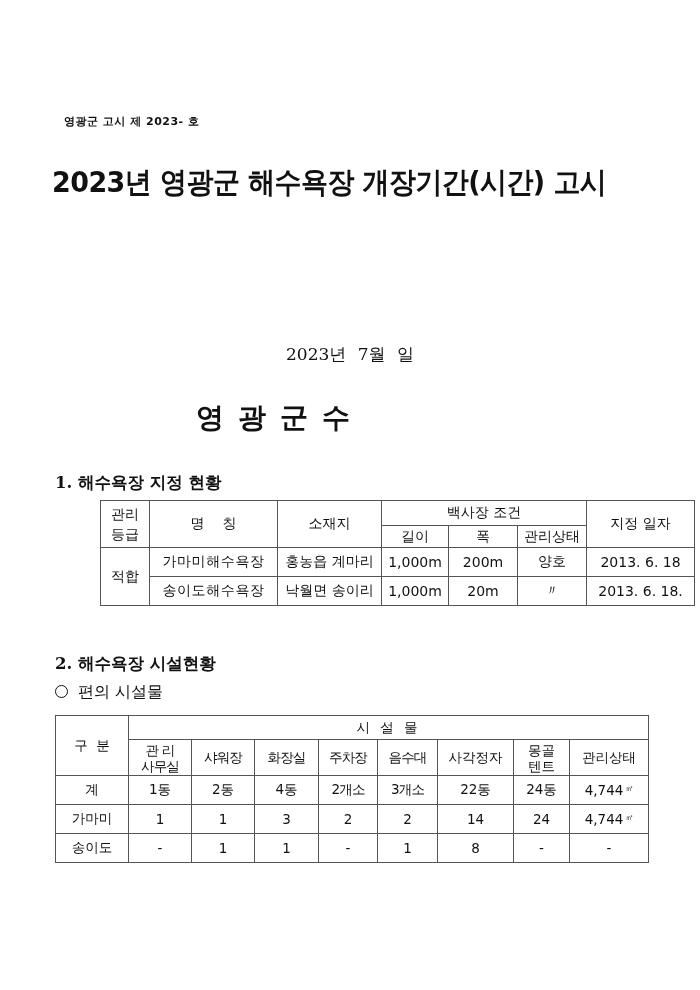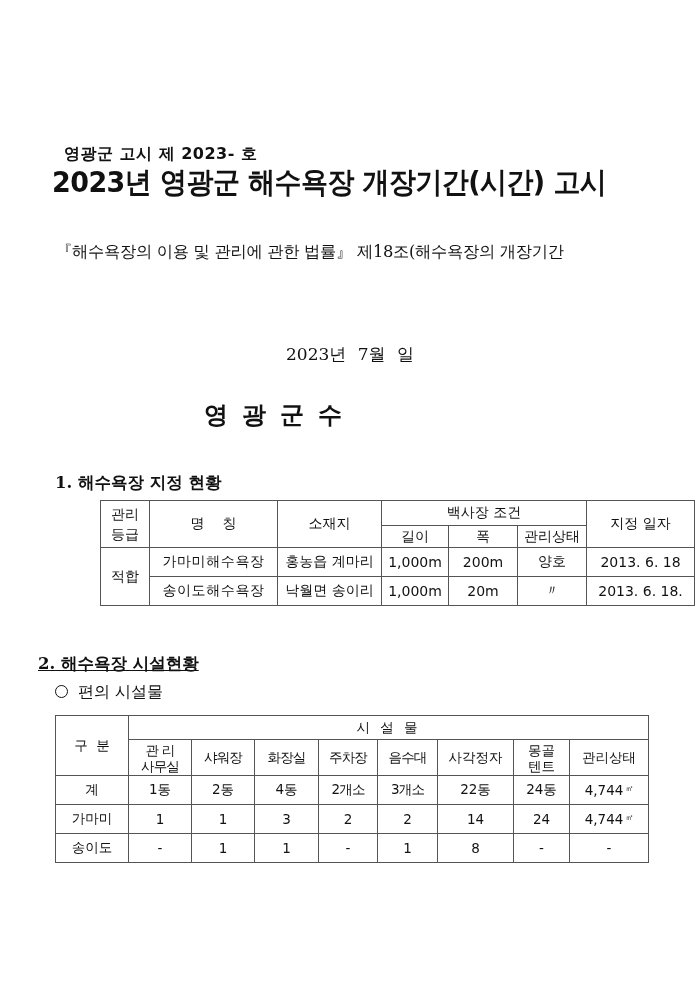--- a/index.html
+++ b/index.html
@@ -1,26 +1,26 @@
 <!DOCTYPE html>
 <html><head>
   <meta charset="utf-8">
   <style>
     html, body { margin: 0; padding: 0; background: #ffffff; }
     body { width: 700px; height: 990px; position: relative; overflow: hidden; color: #111; }
     .abs { position: absolute; white-space: nowrap; }
-    .notice-no { left: 64px; top: 114px; font-family: "DejaVu Sans", sans-serif; font-weight: bold; font-size: 16px; letter-spacing: 0.5px; margin-top: 30px; }
+    .notice-no { left: 64px; top: 114px; font-family: "DejaVu Sans", sans-serif; font-weight: bold; font-size: 11px; letter-spacing: 0.5px; }
     .title { left: 52px; top: 163px; width: 600px; font-family: "DejaVu Sans", sans-serif; font-weight: bold; font-size: 29px; letter-spacing: -0.6px; transform: scaleX(0.93); transform-origin: left top; }
     .body-text { left: 56px; top: 236px; width: 592px; font-family: "DejaVu Serif", serif; font-size: 16.3px; line-height: 32px; white-space: normal; text-align: justify; letter-spacing: -0.3px; }
     .body-text p { margin: 0; }
     .date { left: 0; width: 700px; top: 343px; text-align: center; font-family: "DejaVu Serif", serif; font-size: 17px; word-spacing: 6px; }
-    .signer { left: 0; width: 560px; top: 399px; text-align: center; font-family: "DejaVu Serif", serif; font-weight: bold; font-size: 24px; letter-spacing: 14px; }
+    .signer { left: 0; width: 560px; top: 399px; text-align: center; font-family: "DejaVu Serif", serif; font-weight: bold; font-size: 28px; letter-spacing: 14px; }
     .sec-head { font-family: "DejaVu Serif", serif; font-weight: bold; font-size: 16.5px; margin-top: 12px; }
     .sec1 { left: 55px; top: 460px; }
-    .sec2 { left: 38px; top: 641px; text-decoration: underline; }
+    .sec2 { left: 55px; top: 641px; }
     .bullet-line { left: 55px; top: 682px; font-family: "DejaVu Serif", serif; font-size: 16px; }
     .bullet-line .circ { display: inline-block; width: 11px; height: 11px; border: 1.6px solid #111; border-radius: 50%; margin-right: 10px; vertical-align: -1px; }
 
     table.grid { position: absolute; border-collapse: collapse; table-layout: fixed; font-family: "DejaVu Sans", sans-serif; color: #111; }
     table.grid td { border: 1px solid #555; text-align: center; vertical-align: middle; padding: 0; overflow: hidden; white-space: nowrap; }
     .t1 { left: 55px; top: 500px; width: 594px; font-size: 14px; margin-left: 45px; }
     .t1 .h1 td { height: 24px; }
     .t1 .h2 td { height: 21px; }
     .t1 .r td { height: 28px; }
     .t1 .name { letter-spacing: 0.6px; }
@@ -34,21 +34,20 @@
     .t2 .two { line-height: 16px; margin-top: 8px; }
     .sup { font-size: 8px; vertical-align: 4px; margin-left: 2px; }
   </style>
 </head>
 <body>
 
 <div class="abs notice-no">영광군 고시 제 2023-   호</div>
 <div class="abs title">2023년 영광군 해수욕장 개장기간(시간) 고시</div>
 
 <div class="abs body-text">
-  <p>『해수욕장의 이용 및 관리에 관한 법률』 제18조(해수욕장의 개장기간</p>
 </div>
 
 <div class="abs date">2023년 7월 일</div>
 <div class="abs signer">영광군수</div>
 
 <div class="abs sec-head sec1">1. 해수욕장 지정 현황</div>
 
 <table class="grid t1">
   <colgroup>
     <col style="width:49px">

